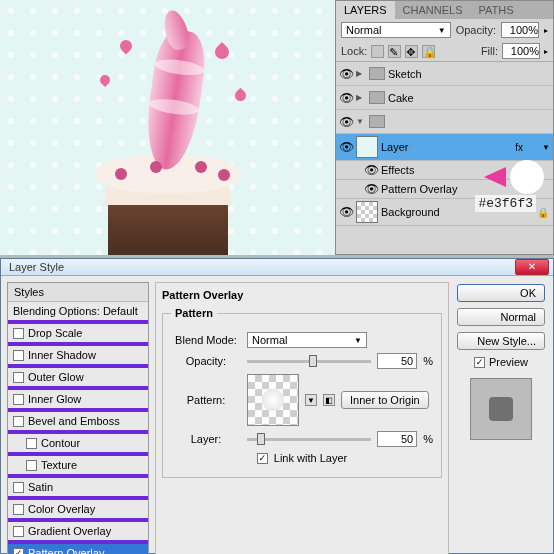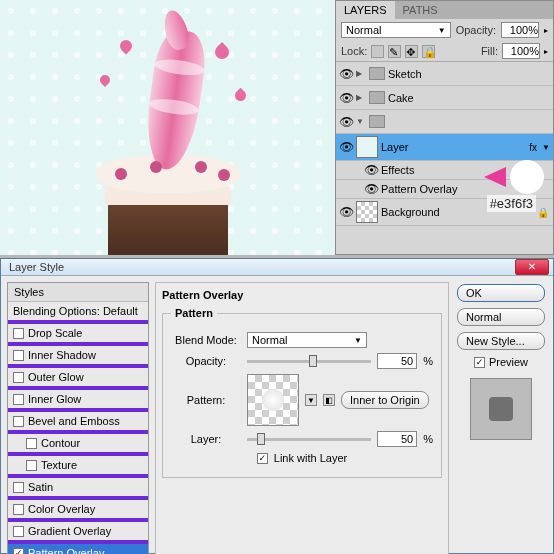--- a/index.html
+++ b/index.html
@@ -34,27 +34,27 @@
 .lock-row .ico{width:13px;height:13px;background:#c8c8c8;border:1px solid #999}
 .layer-list{flex:1;background:#d6d6d6;overflow:hidden}
 .layer{display:flex;align-items:center;min-height:24px;border-bottom:1px solid #bbb;gap:3px;padding:2px 3px}
 .layer.sel{background:#56a8e8}
 .eye{width:14px;font-size:12px;text-align:center}
 .tri{width:10px;font-size:8px;color:#555}
 .folder{width:16px;height:13px;background:#b0b0b0;border:1px solid #888}
 .thumb{width:22px;height:22px;background:#fff;border:1px solid #777}
 .thumb.bg{background:linear-gradient(45deg,#ccc 25%,transparent 25%,transparent 75%,#ccc 75%),linear-gradient(45deg,#ccc 25%,#fff 25%,#fff 75%,#ccc 75%);background-size:8px 8px;background-position:0 0,4px 4px}
 .lname{flex:1;white-space:nowrap;overflow:hidden}
-.fx{font-size:10px;margin-right:2px}
+.fx{font-size:10px;margin-right:16px}
 .lock{font-size:10px}
 .sub{padding-left:28px;min-height:16px;font-size:10px}
 .annot{position:absolute;right:10px;top:160px;display:flex;align-items:center;gap:4px;pointer-events:none}
 .arrow-pink{width:0;height:0;border-top:10px solid transparent;border-bottom:10px solid transparent;border-right:22px solid #e63b9a}
 .annot-circle{width:34px;height:34px;border-radius:50%;background:#fff}
-.annot-hex{position:absolute;right:18px;top:195px;font-size:13px;font-family:Liberation Sans, sans-serif;color:#222;background:rgba(255,255,255,.7);padding:1px 3px}
+.annot-hex{position:absolute;right:18px;top:195px;font-size:13px;font-family:Liberation Mono, monospace;color:#222;background:rgba(255,255,255,.7);padding:1px 3px}
 .wmark{position:absolute;top:2px;right:4px;font-size:10px;color:rgba(0,0,0,.25);letter-spacing:1px}
 .dialog{position:absolute;left:0;top:258px;right:0;bottom:0;background:#ebebeb;border:1px solid #5a7aa0;display:flex;flex-direction:column}
 .titlebar{height:24px;background:linear-gradient(#eaf3fb,#cfe3f5);display:flex;align-items:center;padding:0 4px;border-bottom:1px solid #9ab}
 .titlebar .t{flex:1;color:#333;padding-left:4px}
 .closebtn{width:34px;height:16px;background:linear-gradient(#e67,#c13);border:1px solid #933;border-radius:2px;color:#fff;text-align:center;font-size:10px;line-height:14px}
 .dialog-body{flex:1;display:flex;padding:6px;gap:6px}
 .styles-col{width:142px;border:1px solid #9a9a9a;background:#e9e9e9;display:flex;flex-direction:column}
 .styles-col .hdr{background:#e0e0e0;padding:3px 6px;border-bottom:1px solid #bbb}
 .styles-col .row{padding:3px 5px;border-bottom:4px solid #6d28d9;display:flex;align-items:center;gap:4px;white-space:nowrap}
 .styles-col .row.sel{background:#3478d6;color:#fff}
@@ -66,21 +66,21 @@
 .fieldset{border:1px solid #bbb;padding:8px;margin-bottom:6px}
 .fieldset legend{padding:0 4px;font-weight:bold}
 .frow{display:flex;align-items:center;gap:6px;margin:5px 0}
 .frow .lbl{width:70px;text-align:center}
 .slider{flex:1;height:3px;background:#bbb;position:relative}
 .slider .h{position:absolute;width:8px;height:12px;background:#ddd;border:1px solid #666;top:-5px}
 .num{width:40px;background:#fff;border:1px solid #888;padding:1px 3px;text-align:right}
 .pattern-sw{width:52px;height:52px;border:1px solid #888;background:linear-gradient(45deg,#cfcfcf 25%,transparent 25%,transparent 75%,#cfcfcf 75%),linear-gradient(45deg,#cfcfcf 25%,#fff 25%,#fff 75%,#cfcfcf 75%);background-size:14px 14px;background-position:0 0,7px 7px;position:relative}
 .pattern-sw::after{content:"";position:absolute;inset:14px;border-radius:50%;background:radial-gradient(circle,#fff,#ddd)}
 .dd{width:12px;height:12px;border:1px solid #888;background:#e0e0e0;font-size:8px;display:flex;align-items:center;justify-content:center}
-.btn{background:linear-gradient(#fdfdfd,#e2e2e2);border:1px solid #8a8a8a;border-radius:8px;padding:2px 8px;text-align:left}
+.btn{background:linear-gradient(#fdfdfd,#e2e2e2);border:1px solid #8a8a8a;border-radius:3px;padding:2px 8px;text-align:right}
 .right-col{width:92px;display:flex;flex-direction:column;gap:6px;padding:2px}
 .right-col .btn{width:100%}
 .prev-box{width:62px;height:62px;background:#bcbcbc;border:1px solid #888;margin:4px auto;display:flex;align-items:center;justify-content:center}
 .prev-box .pc{width:24px;height:24px;background:#707070;border-radius:4px}
 .chkrow{display:flex;align-items:center;gap:4px;justify-content:center}
 </style>
 </head>
 <body>
 
 <div class="canvas">
@@ -98,20 +98,21 @@
   <div class="ball b2"></div>
   <div class="ball b3"></div>
   <div class="ball b4"></div>
 </div>
 
 <div class="wmark">思缘设计论坛 · WWW.MISSYUAN.COM</div>
 
 <div class="layers-panel">
   <div class="panel-tabs">
     <span class="act">LAYERS</span>
+    <span>CHANNELS</span>
     <span>PATHS</span>
   </div>
   <div class="blend-row">
     <div class="select">
       <span>Normal</span>
         <span class="arr">▼</span>
     </div>
     <span class="mini-label">Opacity:</span>
     <span class="field">100%</span>
     <span class="arr" style="font-size:8px">▸</span>

